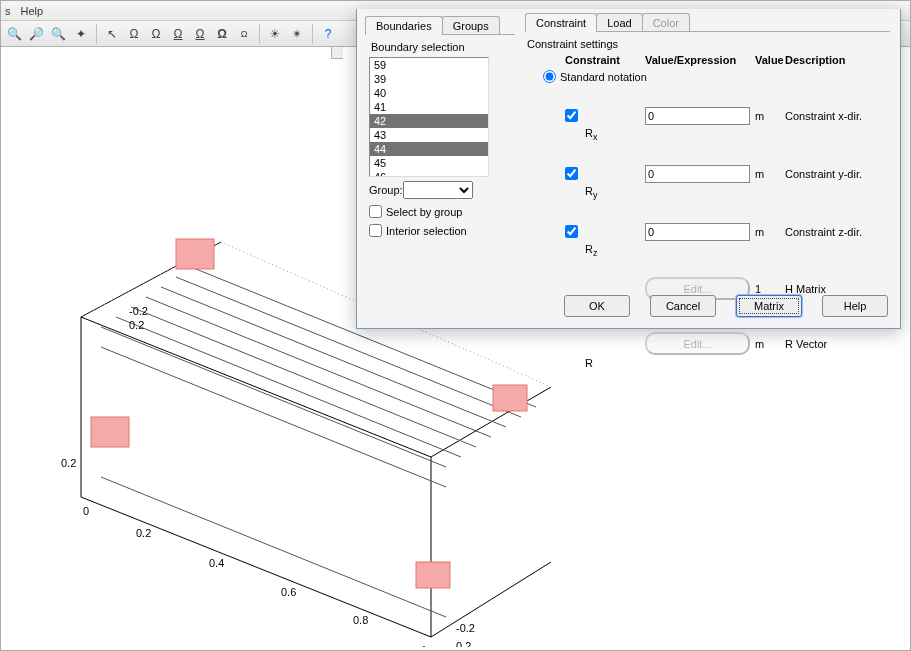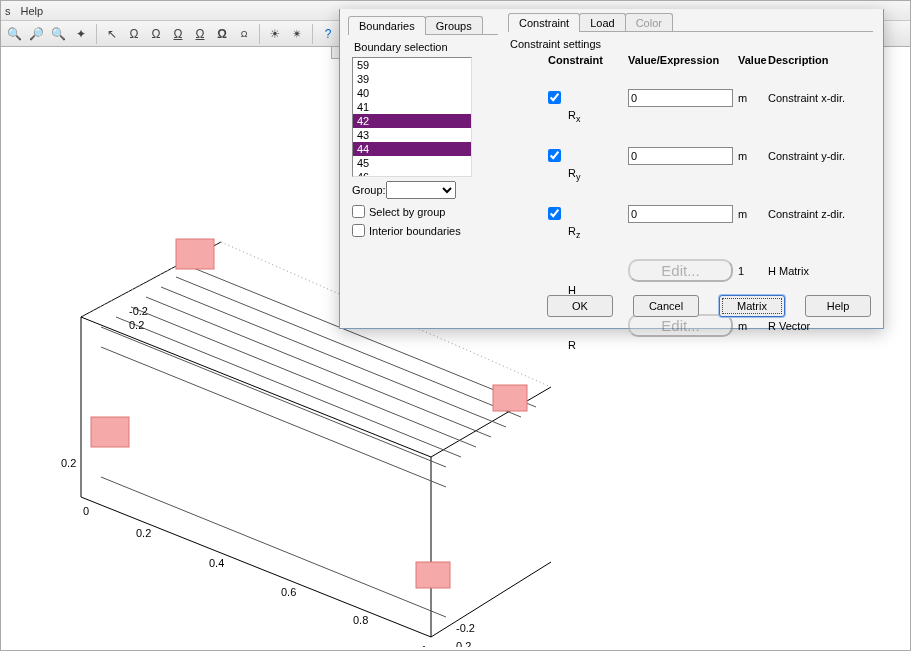--- a/index.html
+++ b/index.html
@@ -7,45 +7,45 @@
   .app { width:911px; height:651px; position:relative; overflow:hidden; border:1px solid #aaa; }
   .menubar { height:20px; background:linear-gradient(#f6f6f6,#eaeaea); border-bottom:1px solid #c8c8c8; padding-left:4px; display:flex; align-items:center; }
   .menubar span { margin-right:10px; color:#333; }
   .toolbar { height:26px; background:linear-gradient(#f6f6f6,#e5e5e5); border-bottom:1px solid #b0b0b0; display:flex; align-items:center; padding-left:4px; gap:2px; }
   .tbtn { width:20px; height:20px; display:flex; align-items:center; justify-content:center; font-size:12px; color:#444; cursor:pointer; border:1px solid transparent; }
   .tsep { width:1px; height:20px; background:#c0c0c0; margin:0 3px; }
   .canvas-area { position:absolute; top:46px; left:0; right:0; bottom:0; background:#fff; overflow:hidden; }
   .canvas-sep { position:absolute; top:0; left:330px; height:12px; width:12px; border-left:1px solid #b0b0b0; border-bottom:1px solid #b0b0b0; background:#eee; }
   .plot { position:absolute; top:120px; left:20px; width:560px; height:480px; }
   
-  .dialog { position:absolute; top:8px; left:338px; width:545px; height:320px; background:#f4f4f4; border:1px solid #7a98b8; border-top:none; box-shadow:0 4px 16px rgba(0,0,0,.25); }
+  .dialog { position:absolute; top:8px; left:355px; width:545px; height:320px; background:#f4f4f4; border:1px solid #7a98b8; border-top:none; box-shadow:0 4px 16px rgba(0,0,0,.25); }
   .dlg-body { display:flex; height:280px; padding:4px 10px 4px 8px; gap:10px; }
   .left-col { width:150px; display:flex; flex-direction:column; }
   .right-col { flex:1; display:flex; flex-direction:column; }
   .tabs { display:flex; align-items:flex-end; height:22px; }
   .tab { padding:3px 10px; background:#eee; border:1px solid #aaa; border-bottom:none; margin-right:-1px; cursor:pointer; border-radius:3px 3px 0 0; font-size:11px; }
   .tab.active { background:#f4f4f4; position:relative; z-index:2; }
   .tab.disabled { color:#999; }
   .group-box { flex:1; border-top:1px solid #aaa; margin-top:-1px; padding:6px 4px; background:#f4f4f4; }
   .group-title { margin:0 0 4px 2px; }
   .listbox { width:120px; height:120px; background:#fff; border:1px inset #ddd; overflow-y:scroll; font-size:11px; }
   .listbox .li { padding:0 4px; line-height:14px; cursor:pointer; }
-  .listbox .li.sel { background:#701a75; color:#fff; }
+  .listbox .li.sel { background:#737373; color:#fff; }
   .row { display:flex; align-items:center; margin-top:4px; }
   select.small { width:70px; height:18px; font-size:11px; }
   .chk { display:flex; align-items:center; gap:4px; margin-top:6px; }
   input[type=checkbox]{ width:13px; height:13px; margin:0; }
   .settings { border-top:1px solid #aaa; margin-top:-1px; padding:6px 2px; flex:1; }
   .hdr { display:grid; grid-template-columns:80px 110px 30px 1fr; font-weight:bold; margin:2px 0 4px 38px; }
   .radio-row { display:flex; align-items:center; gap:4px; margin:2px 0 6px 16px; }
   input[type=radio]{ margin:0; }
   .field-row { display:grid; grid-template-columns:38px 20px 60px 110px 30px 1fr; align-items:center; margin:5px 0; }
   .field-row .lbl { font-size:11px;margin-top:38px; }
   .field-row input[type=text]{ width:105px; height:18px; font-size:11px; padding:0 2px; border:1px solid #888; }
-  .field-row button { width:105px; height:23px; font-size:15px;border-radius:10px; }
+  .field-row button { width:105px; height:23px; font-size:11px;border-radius:10px; }
   .btns { display:flex; justify-content:flex-end; gap:20px; padding:6px 12px; }
   .btns button { width:66px; height:22px; font-size:11px; background:#eee; border:1px solid #888; border-radius:3px; cursor:pointer; }
   .btns button.focus { outline:1px dotted #444; outline-offset:-4px; border:1px solid #3a70c8; box-shadow:0 0 0 1px #9ec0ee; }
   .sub { font-size:9px; vertical-align:sub; }
 </style>
 </head>
 <body>
 
 <div class="app">
 
@@ -152,39 +152,43 @@
           <div class="row">
             <span>Group:</span>
             <select class="small"><option></option></select>
           </div>
           <label class="chk">
             <input type="checkbox" style="">
               <span>Select by group</span>
           </label>
           <label class="chk">
             <input type="checkbox" style="">
-              <span>Interior boundaries</span>
+              <span>Interior selection</span>
           </label>
         </div>
       </div>
 
       <div class="right-col">
         <div class="tabs">
           <div class="tab active">Constraint</div>
           <div class="tab">Load</div>
           <div class="tab disabled">Color</div>
         </div>
         <div class="settings">
           <div style="margin:0 0 4px 0;">Constraint settings</div>
           <div class="hdr">
             <span>Constraint</span>
             <span>Value/Expression</span>
             <span>Value</span>
             <span>Description</span>
           </div>
+          <label class="radio-row">
+            <input type="radio" name="not" checked="" style="">
+              <span>Standard notation</span>
+          </label>
 
           <div class="field-row">
             <span></span>
             <input type="checkbox" checked="" style="">
             <span class="lbl"><span>R</span><span class="sub">x</span></span>
             <input type="text" value="0" style="">
             <span>m</span>
             <span>Constraint x-dir.</span>
           </div>
           <div class="field-row">

